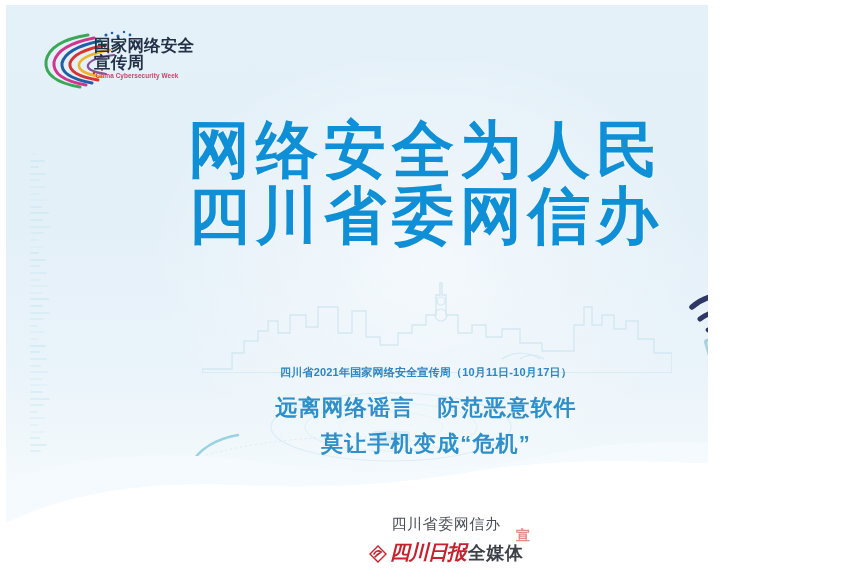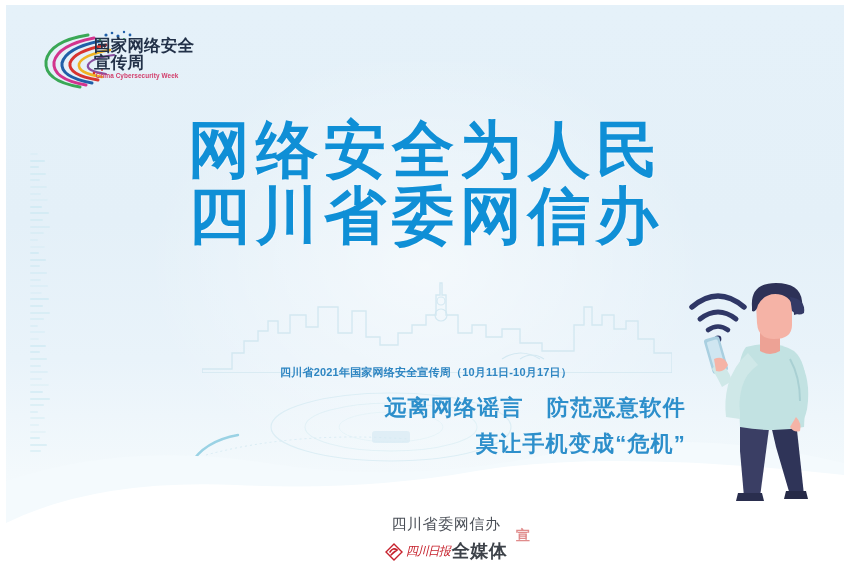--- a/index.html
+++ b/index.html
@@ -4,21 +4,21 @@
 <style>
   * { margin:0; padding:0; box-sizing:border-box; }
   html,body { width:850px; height:580px; }
   body {
     font-family:"Liberation Sans", sans-serif;
     background:#ffffff;
     overflow:hidden;
   }
   #poster {
     position:relative;
-    width:850px; height:580px;
+    width:708px; height:580px;
     overflow:hidden;
     background:#ffffff;
   }
   
   .art {
     position:absolute;
     left:6px; top:5px;
     width:838px; height:570px;
     overflow:hidden;
     background:linear-gradient(180deg,#e5f1f9 0%, #e4f0f8 38%, #e9f3fa 62%, #f3f9fc 82%, #fbfdfe 100%);
@@ -115,21 +115,20 @@
     letter-spacing:.2px;
     white-space:nowrap;
   }
   .sub-line1, .sub-line2 {
     display:block;
     color:#2d8fcb;
     font-size:22px;
     font-weight:bold;
     letter-spacing:1.2px;
     white-space:nowrap;
-    text-align:right;
   }
   .sub-line1 { margin-top:13px; }
   .sub-line2 { margin-top:6px; }
 
   
   .person { position:absolute; left:672px; top:276px; width:172px; height:232px; }
 
   
   .footer {
     position:absolute;
@@ -151,22 +150,22 @@
     white-space:nowrap;
   }
   .sc-mark {
     display:inline-block;
     width:18px; height:18px;
     margin-right:3px;
     position:relative; top:1px;
   }
   .foot-paper {
     color:#c6212c;
-    font-size:12px;
-    font-weight:normal;
+    font-size:20px;
+    font-weight:bold;
     font-style:italic;
     letter-spacing:-1px;
     font-family:"Liberation Serif", serif;
   }
   .foot-media {
     color:#3d4249;
     font-size:18px;
     font-weight:bold;
     letter-spacing:.5px;
     margin-left:2px;

